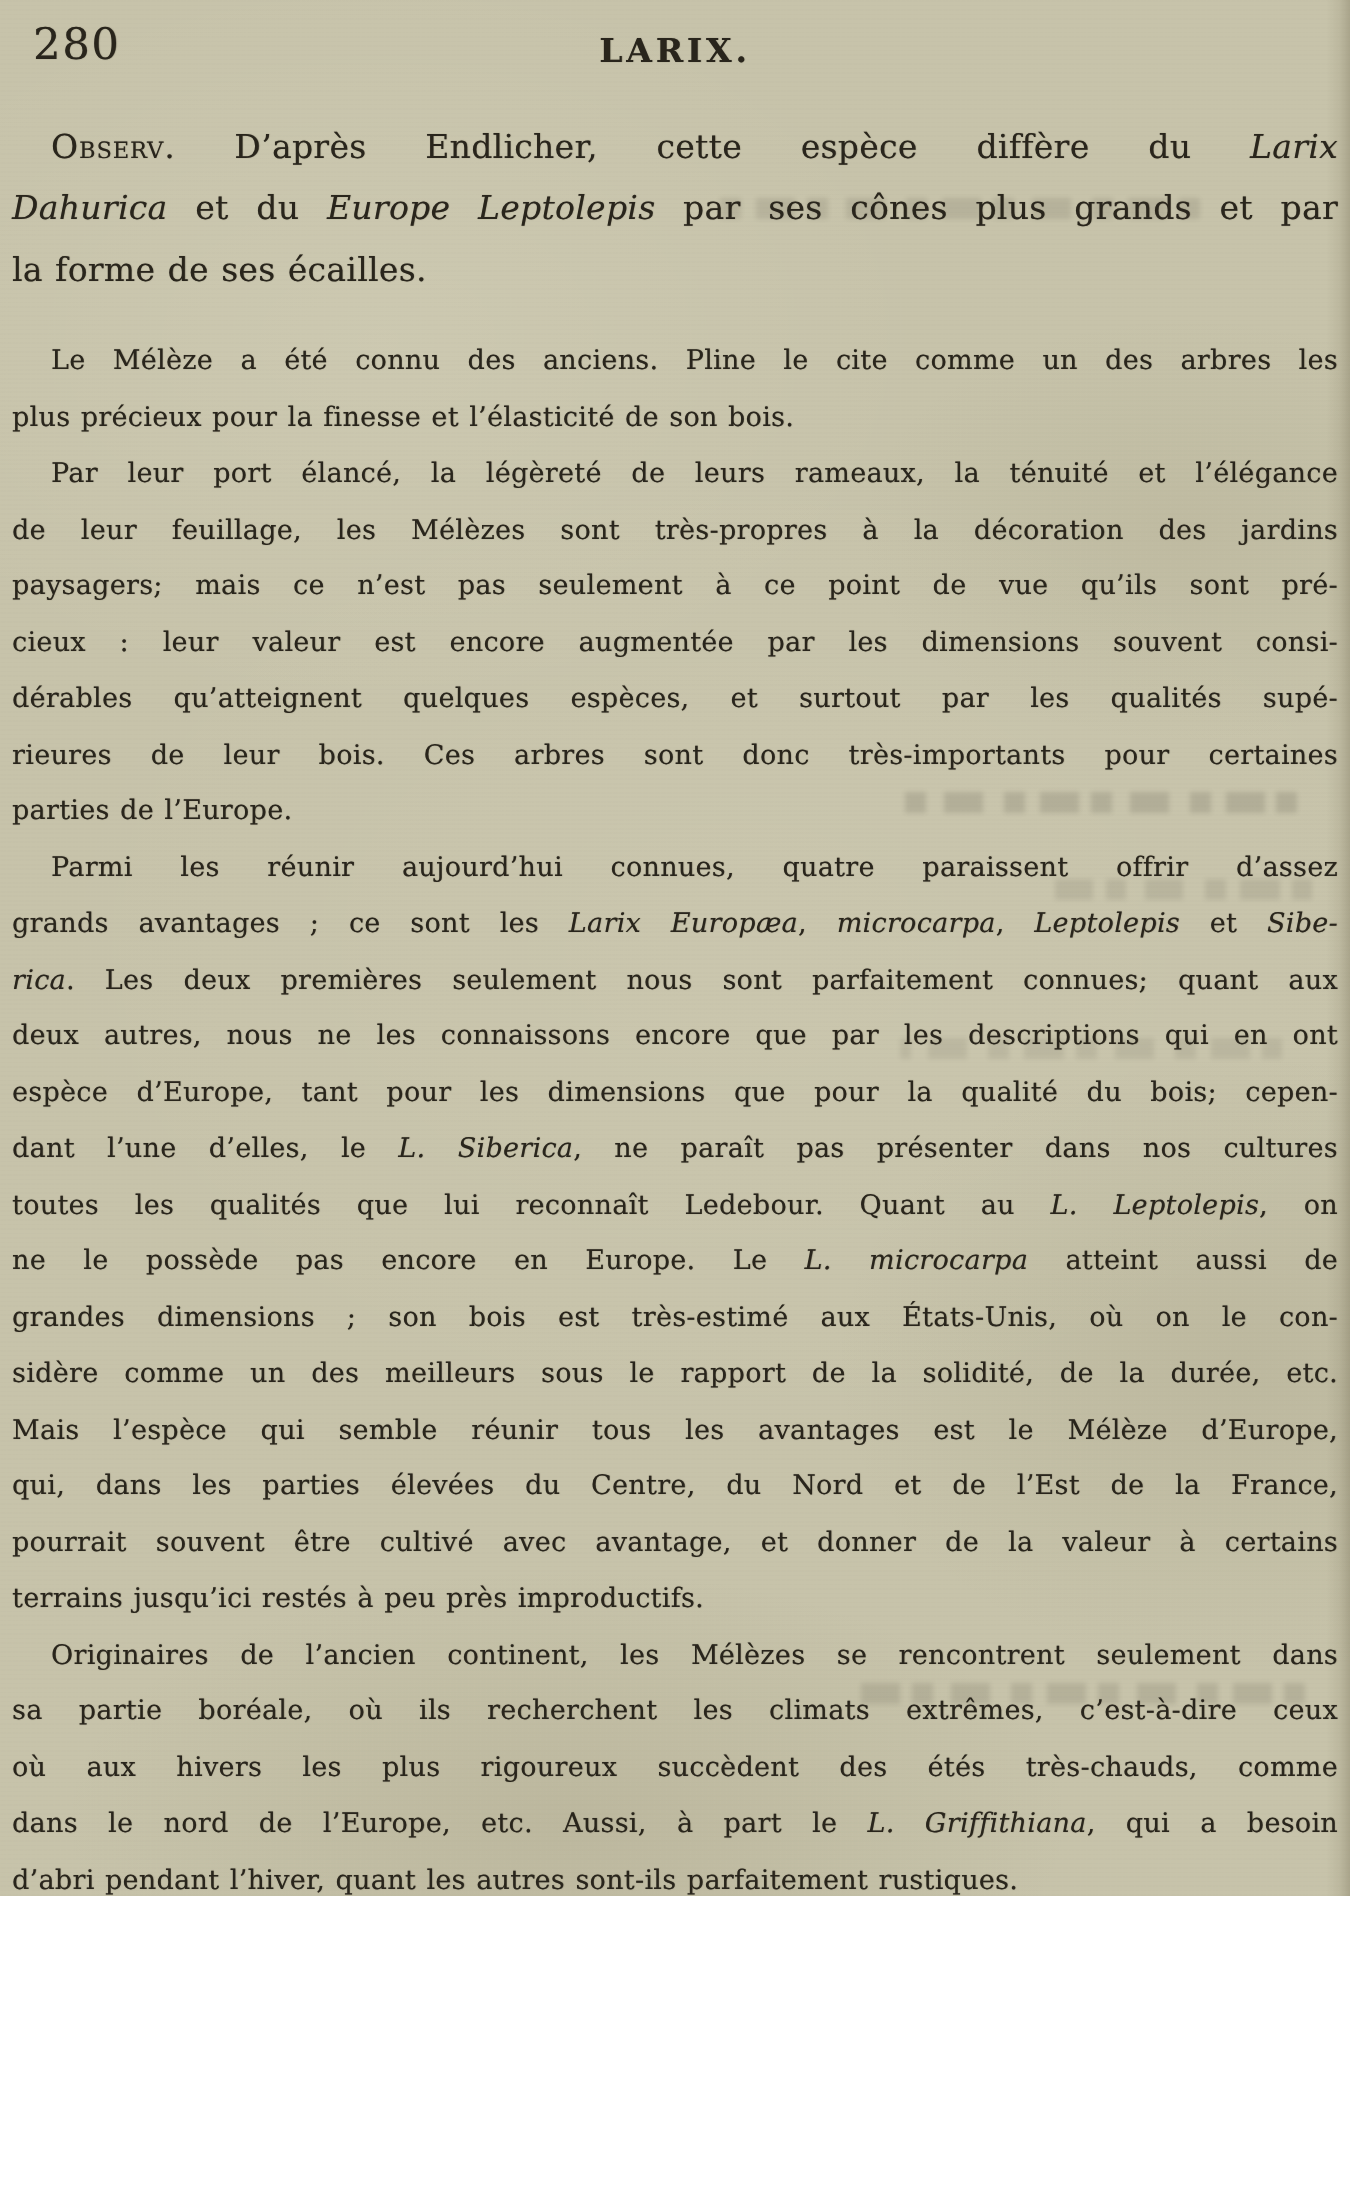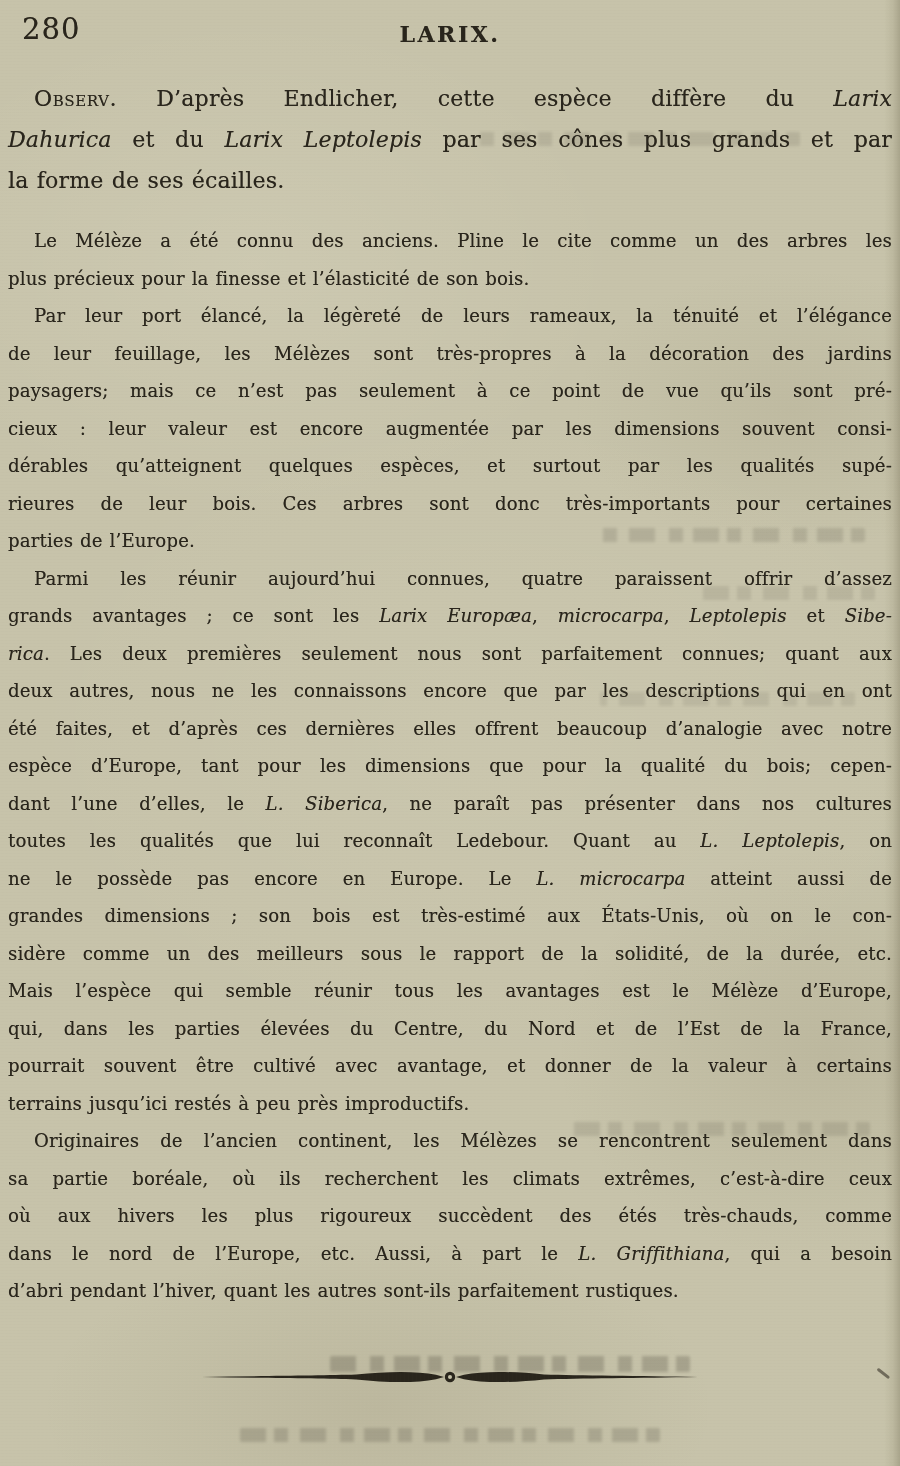--- a/index.html
+++ b/index.html
@@ -3,21 +3,21 @@
 <meta charset="utf-8">
 <style>
   html,body{margin:0;padding:0;}
   :root{
     --paper:#c7c3aa;
     --ink:#29251c;
   }
   .page{
     position:relative;
     width:900px;
-    height:1466px;
+    height:1264px;
     overflow:hidden;
     font-family:"DejaVu Serif","Liberation Serif",serif;
     color:var(--ink);
     background:
       linear-gradient(to left, rgba(92,85,60,.28) 0px, rgba(92,85,60,.10) 7px, rgba(92,85,60,0) 16px),
       radial-gradient(ellipse 340px 220px at 88% 28%, rgba(118,110,82,.10), transparent 65%),
       radial-gradient(ellipse 420px 320px at 92% 72%, rgba(112,104,76,.12), transparent 65%),
       radial-gradient(ellipse 520px 260px at 42% 96%, rgba(108,99,72,.12), transparent 65%),
       radial-gradient(ellipse 620px 420px at 28% 18%, rgba(255,252,236,.10), transparent 60%),
       radial-gradient(ellipse 700px 500px at 55% 50%, rgba(255,251,232,.06), transparent 70%),
@@ -92,42 +92,41 @@
   <div class="speck"></div>
 
   <header class="page-header">
     <span class="page-number">280</span>
     <span class="running-title">LARIX.</span>
   </header>
 
   <main class="text-block">
       <div class="paragraph spaced lead">
         <div class="line"><span class="sc">Observ.</span><span> D’après Endlicher, cette espèce diffère du </span><span class="it">Larix</span></div>
-        <div class="line"><span class="it">Dahurica</span><span> et du </span><span class="it">Larix Leptolepis</span><span> par ses cônes plus grands et par</span></div>
+        <div class="line"><span class="it">Dahurica</span><span> et du </span><span class="it">Europe Leptolepis</span><span> par ses cônes plus grands et par</span></div>
         <div class="line last"><span>la forme de ses écailles.</span></div>
       </div>
       <div class="paragraph">
         <div class="line"><span>Le Mélèze a été connu des anciens. Pline le cite comme un des arbres les</span></div>
         <div class="line last"><span>plus précieux pour la finesse et l’élasticité de son bois.</span></div>
       </div>
       <div class="paragraph">
         <div class="line"><span>Par leur port élancé, la légèreté de leurs rameaux, la ténuité et l’élégance</span></div>
         <div class="line"><span>de leur feuillage, les Mélèzes sont très-propres à la décoration des jardins</span></div>
         <div class="line"><span>paysagers; mais ce n’est pas seulement à ce point de vue qu’ils sont pré-</span></div>
         <div class="line"><span>cieux : leur valeur est encore augmentée par les dimensions souvent consi-</span></div>
         <div class="line"><span>dérables qu’atteignent quelques espèces, et surtout par les qualités supé-</span></div>
         <div class="line"><span>rieures de leur bois. Ces arbres sont donc très-importants pour certaines</span></div>
         <div class="line last"><span>parties de l’Europe.</span></div>
       </div>
       <div class="paragraph">
         <div class="line"><span>Parmi les réunir aujourd’hui connues, quatre paraissent offrir d’assez</span></div>
         <div class="line"><span>grands avantages ; ce sont les </span><span class="it">Larix Europæa</span><span>, </span><span class="it">microcarpa</span><span>, </span><span class="it">Leptolepis</span><span> et </span><span class="it">Sibe-</span></div>
         <div class="line"><span class="it">rica</span><span>. Les deux premières seulement nous sont parfaitement connues; quant aux</span></div>
         <div class="line"><span>deux autres, nous ne les connaissons encore que par les descriptions qui en ont</span></div>
-        <div class="line"><span>été faites, et d’après ces dernières elles offrent beaucoup d’analogie avec notre</span></div>
         <div class="line"><span>espèce d’Europe, tant pour les dimensions que pour la qualité du bois; cepen-</span></div>
         <div class="line"><span>dant l’une d’elles, le </span><span class="it">L. Siberica</span><span>, ne paraît pas présenter dans nos cultures</span></div>
         <div class="line"><span>toutes les qualités que lui reconnaît Ledebour. Quant au </span><span class="it">L. Leptolepis</span><span>, on</span></div>
         <div class="line"><span>ne le possède pas encore en Europe. Le </span><span class="it">L. microcarpa</span><span> atteint aussi de</span></div>
         <div class="line"><span>grandes dimensions ; son bois est très-estimé aux États-Unis, où on le con-</span></div>
         <div class="line"><span>sidère comme un des meilleurs sous le rapport de la solidité, de la durée, etc.</span></div>
         <div class="line"><span>Mais l’espèce qui semble réunir tous les avantages est le Mélèze d’Europe,</span></div>
         <div class="line"><span>qui, dans les parties élevées du Centre, du Nord et de l’Est de la France,</span></div>
         <div class="line"><span>pourrait souvent être cultivé avec avantage, et donner de la valeur à certains</span></div>
         <div class="line last"><span>terrains jusqu’ici restés à peu près improductifs.</span></div>

